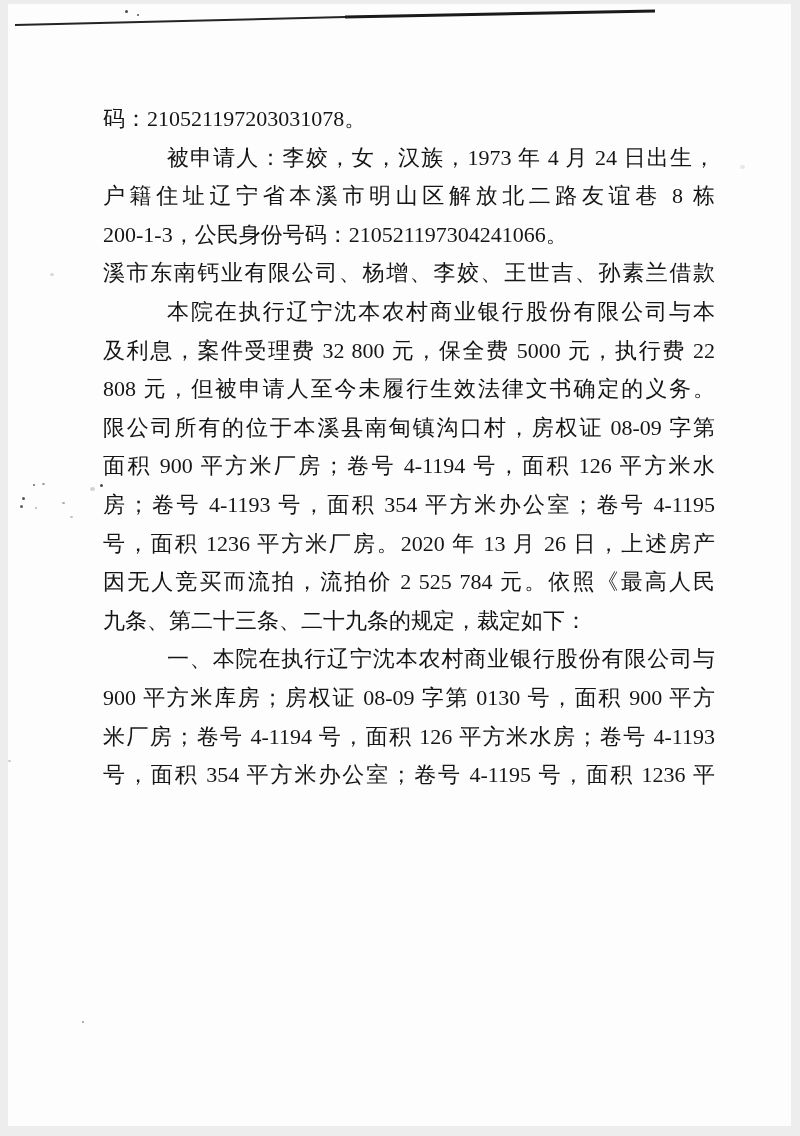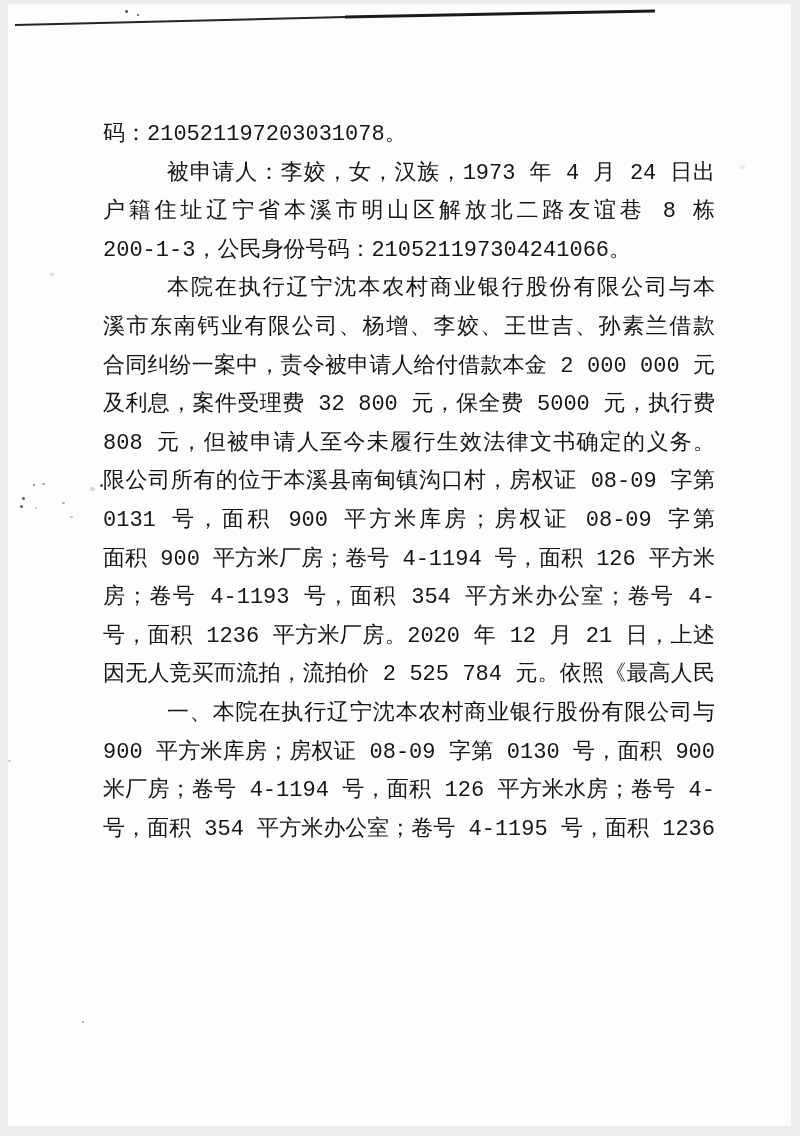--- a/index.html
+++ b/index.html
@@ -28,26 +28,25 @@
     height: 22px;
   }
   .speckle {
     position: absolute;
     background: #2a2a2a;
     border-radius: 50%;
   }
   .doc {
     position: absolute;
     left: 95px;
-    top: 112px;
+    top: 96px;
     width: 612px;
     color: #151515;
     font-size: 22px;
     line-height: 38.6px;
-    font-family: Liberation Mono, monospace;
   }
   .line {
     height: 38.6px;
     overflow: hidden;
     text-align: justify;
     text-align-last: justify;
   }
   .line.short {
     text-align-last: left;
   }
@@ -79,30 +78,29 @@
   <div class="speckle" style="left:27px;  top:503px; width:2px; height:2px; opacity:.35;"></div>
   <div class="speckle" style="left:62px;  top:512px; width:3px; height:2px; opacity:.3;"></div>
   <div class="speckle" style="left:0px;   top:756px; width:3px; height:2px; opacity:.25;"></div>
   <div class="speckle" style="left:74px;  top:1017px; width:2px; height:2px; opacity:.5;"></div>
 
   <div class="doc">
     <div class="line short">码：210521197203031078。</div>
     <div class="line indent">被申请人：李姣，女，汉族，1973 年 4 月 24 日出生，</div>
     <div class="line">户籍住址辽宁省本溪市明山区解放北二路友谊巷 8 栋</div>
     <div class="line short">200-1-3，公民身份号码：210521197304241066。</div>
+    <div class="line">溪市东南钙业有限公司、杨增、李姣、王世吉、孙素兰借款</div>
     <div class="line indent">本院在执行辽宁沈本农村商业银行股份有限公司与本</div>
-    <div class="line">溪市东南钙业有限公司、杨增、李姣、王世吉、孙素兰借款</div>
-    <div class="line">合同纠纷一案中，责令被申请人给付借款本金 2 000 000 元</div>
     <div class="line">及利息，案件受理费 32 800 元，保全费 5000 元，执行费 22</div>
     <div class="line">808 元，但被申请人至今未履行生效法律文书确定的义务。</div>
     <div class="line">限公司所有的位于本溪县南甸镇沟口村，房权证 08-09 字第</div>
-    <div class="line">0131 号，面积 900 平方米库房；房权证 08-09 字第 0130 号，</div>
     <div class="line">面积 900 平方米厂房；卷号 4-1194 号，面积 126 平方米水</div>
     <div class="line">房；卷号 4-1193 号，面积 354 平方米办公室；卷号 4-1195</div>
-    <div class="line">号，面积 1236 平方米厂房。2020 年 12 月 21 日，上述房产</div>
+    <div class="line">号，面积 1236 平方米厂房。2020 年 13 月 26 日，上述房产</div>
     <div class="line">因无人竞买而流拍，流拍价 2 525 784 元。依照《最高人民</div>
+    <div class="line short">九条、第二十三条、二十九条的规定，裁定如下：</div>
     <div class="line indent">一、本院在执行辽宁沈本农村商业银行股份有限公司与本</div>
     <div class="line">900 平方米库房；房权证 08-09 字第 0130 号，面积 900 平方</div>
     <div class="line">米厂房；卷号 4-1194 号，面积 126 平方米水房；卷号 4-1193</div>
     <div class="line">号，面积 354 平方米办公室；卷号 4-1195 号，面积 1236 平</div>
   </div>
 
 </div>
 
 </body></html>

